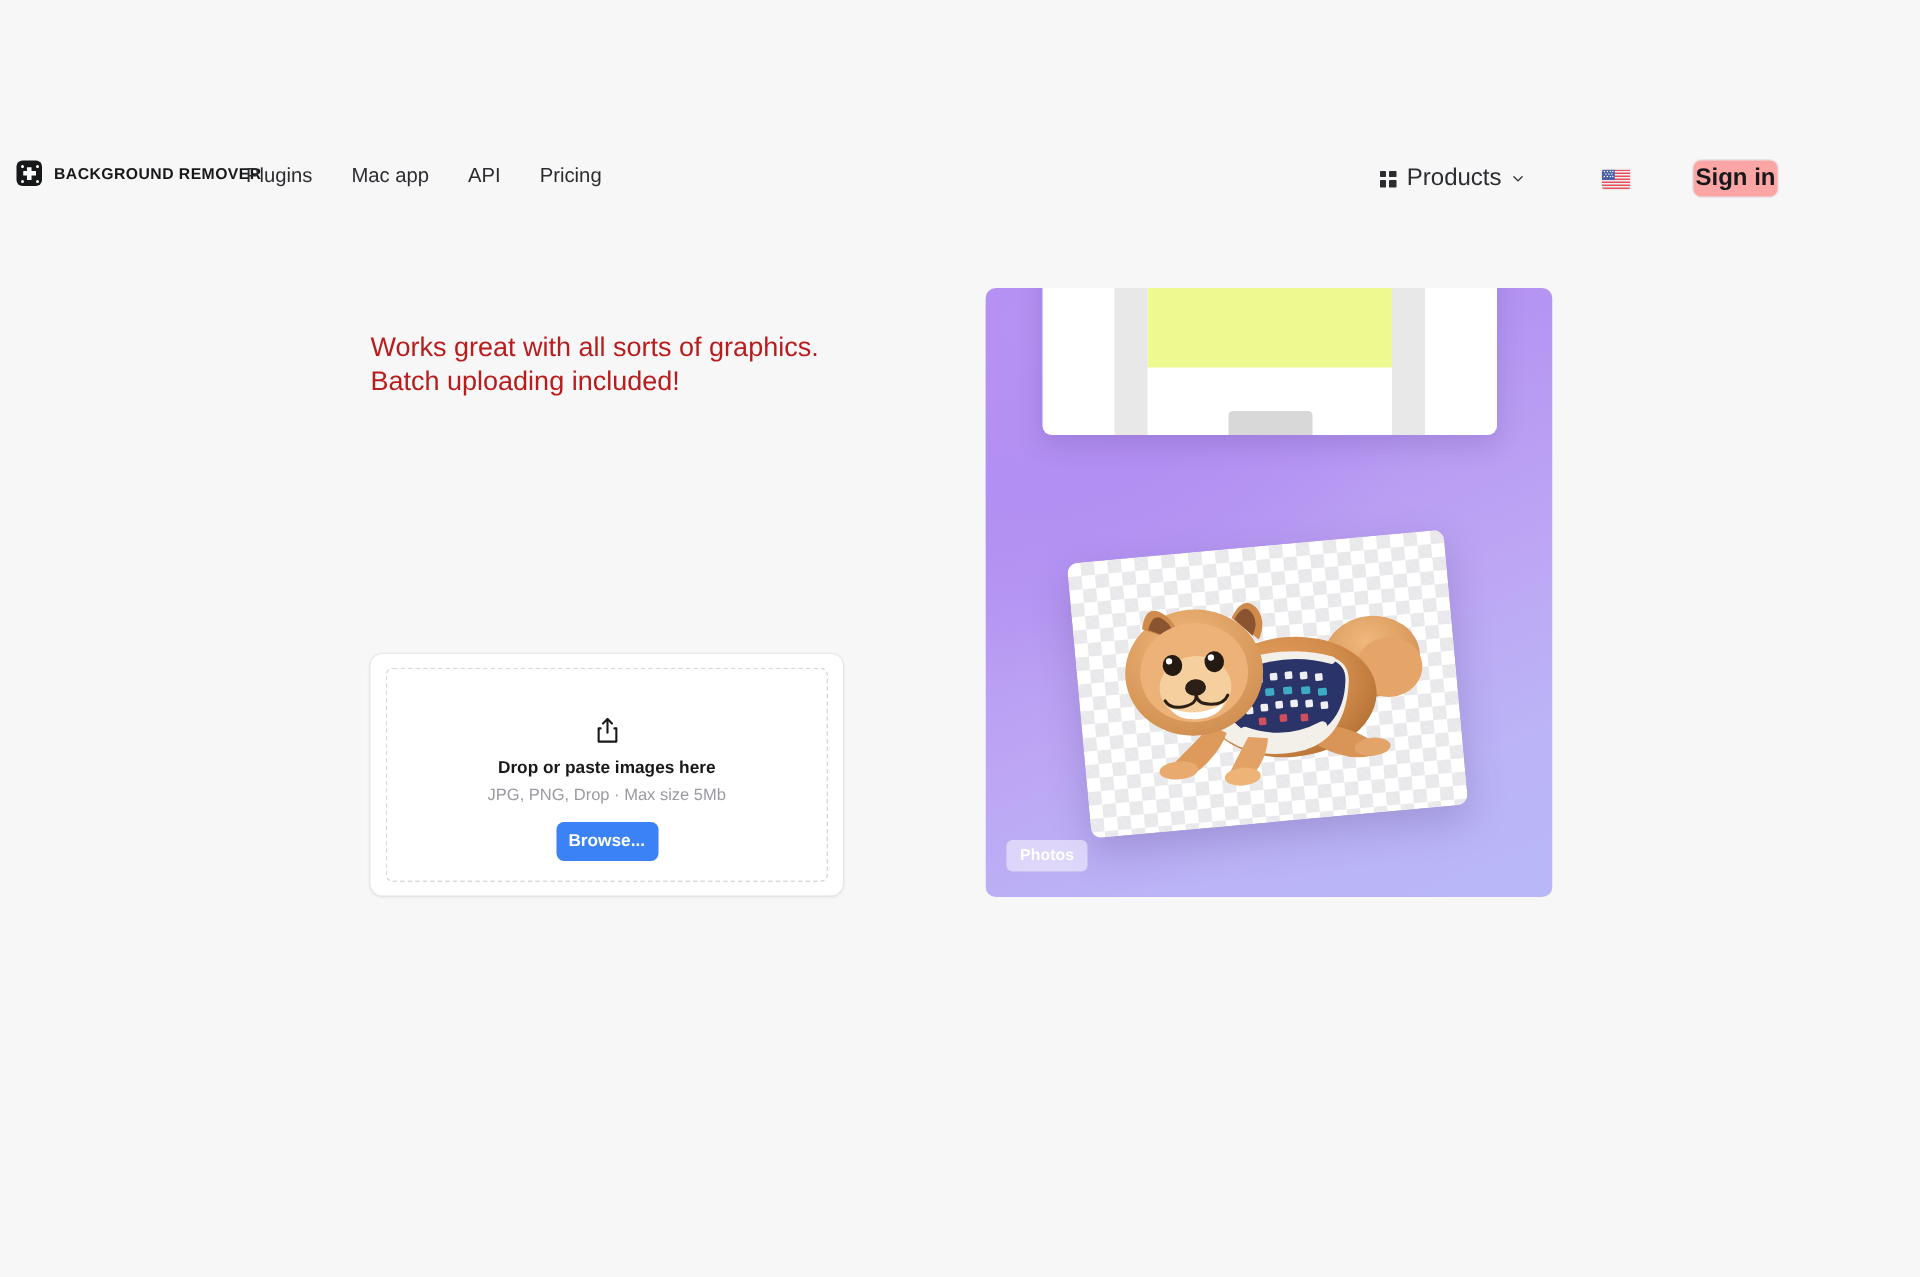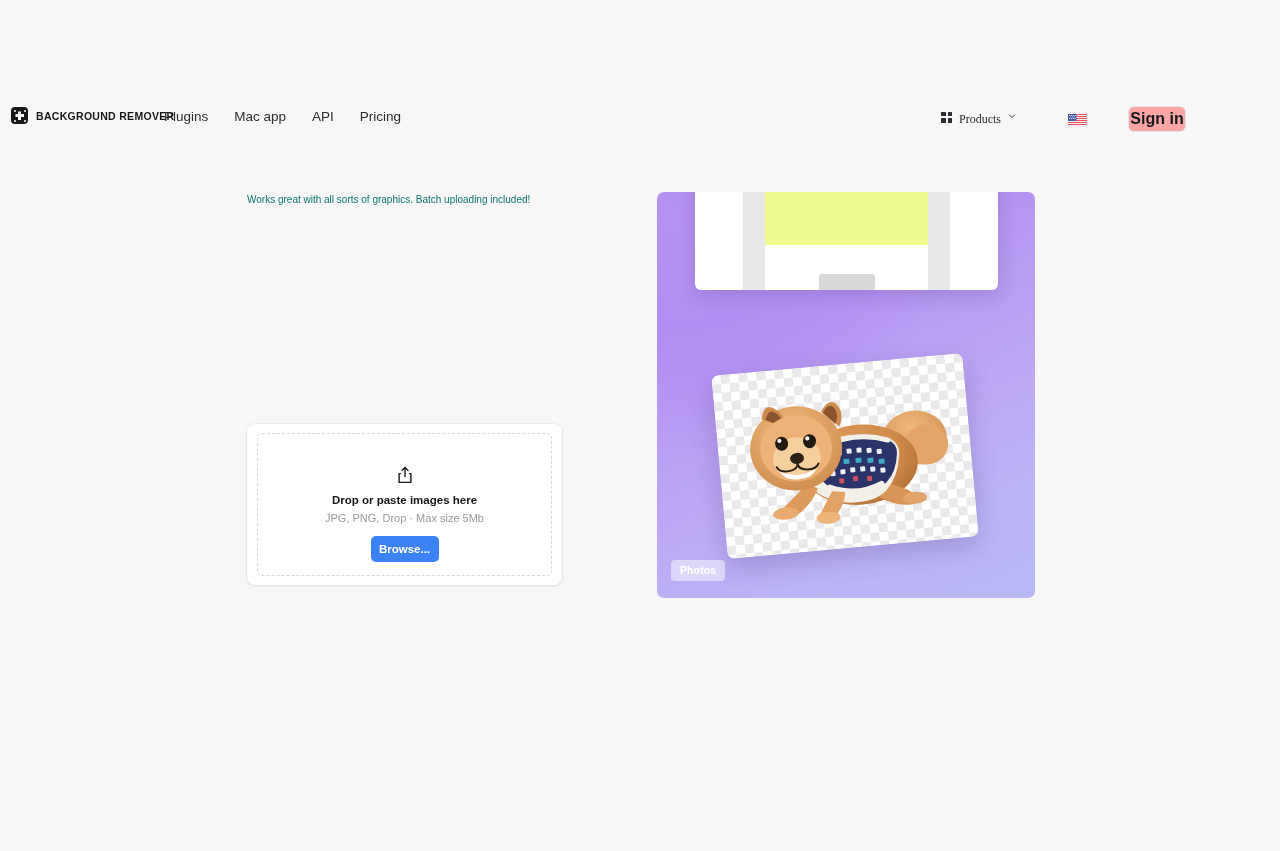--- a/index.html
+++ b/index.html
@@ -47,24 +47,23 @@
   .nav-link {
     font-size: 13.5px; color: #2b2d31; white-space: nowrap;
     text-decoration: none; cursor: pointer;
   }
 
   .nav-right {
     position: absolute; right: 22px; top: 106px;
     display: flex; align-items: center; gap: 0;
   }
   .products {
-    display: flex; align-items: flex-start; gap: 7px;
-    font-size: 12px; color: #2b2d31; cursor: pointer;
+    display: flex; align-items: center; gap: 7px;
+    font-size: 16px; color: #2b2d31; cursor: pointer;
     margin-right: 52px;
-    font-family: Liberation Serif, serif;
   }
   .grid-icon {
     width: 11px; height: 11px; flex: none;
     display: grid; grid-template-columns: 1fr 1fr; grid-template-rows: 1fr 1fr; gap: 2px;
   }
   .grid-icon i { background: #2b2d31; border-radius: .5px; display:block; }
   .chev { width: 8px; height: 8px; flex:none; }
   .flag {
     width: 19px; height: 13px; flex: none; border-radius: 1.5px;
     overflow: hidden; margin-right: 41px; cursor: pointer;
@@ -78,26 +77,26 @@
     cursor: pointer; font-family: "Liberation Sans", sans-serif;
   }
 
   
   .hero-left { position: absolute; left: 247px; top: 188px; width: 330px; }
   .headline {
     font-size: 39px; line-height: 44px; font-weight: bold;
     color: #17181a; letter-spacing: -1px;
   }
   .subhead {
-    margin-top: 0;
-    font-size: 10px; line-height: 23px; color: #0f766e;
+    margin-top: 32px;
+    font-size: 18px; line-height: 23px; color: #b91c1c;
   }
 
   .dropzone {
-    position: absolute; left: 247px; top: 424px;
+    position: absolute; left: 247px; top: 436px;
     width: 315px; height: 161px;
     background: #ffffff; border-radius: 8px;
     box-shadow: 0 1px 3px rgba(16,17,20,.07), 0 0 0 1px rgba(16,17,20,.04);
     display: flex; align-items: center; justify-content: center;
   }
   .dropzone-inner {
     width: 295px; height: 143px;
     border: 1px dashed #d8d8dc; border-radius: 5px;
     display: flex; flex-direction: column; align-items: center;
     padding-top: 32px;

